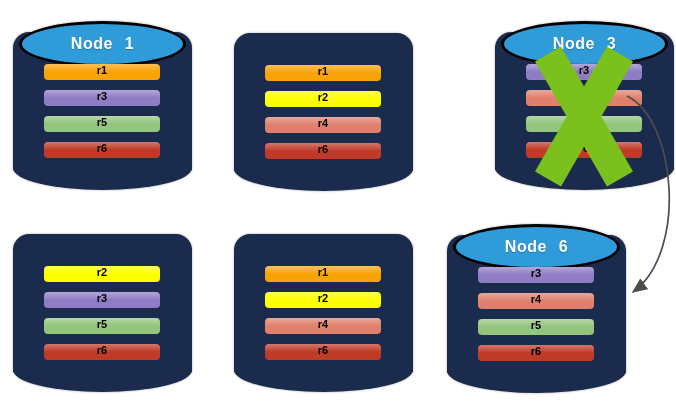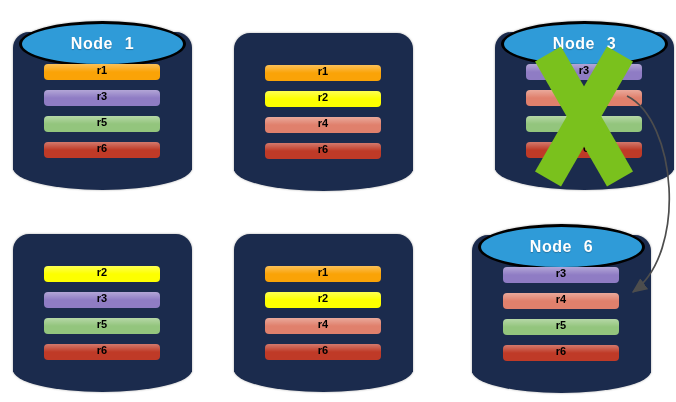--- a/index.html
+++ b/index.html
@@ -17,21 +17,21 @@
     position: absolute;
     width: 179px;
     height: 181px;
     filter: drop-shadow(0 0 1px rgba(110,110,110,0.55));
   }
   .pos-1 { left: 13px;  top: 9px;   }
   .pos-2 { left: 234px; top: 10px;  }
   .pos-3 { left: 447px; top: 9px; margin-left: 48px;   }
   .pos-4 { left: 13px;  top: 211px; }
   .pos-5 { left: 234px; top: 211px; }
-  .pos-6 { left: 447px; top: 212px; margin-left: 25px; }
+  .pos-6 { left: 447px; top: 212px; }
 
   .cyl-body {
     position: absolute;
     left: 0; right: 0;
     top: 23px; bottom: 20px;
     background: #1B2B4D;
     border-radius: 16px 16px 0 0;
     z-index: 1;
   }
   .cyl-bottom {

